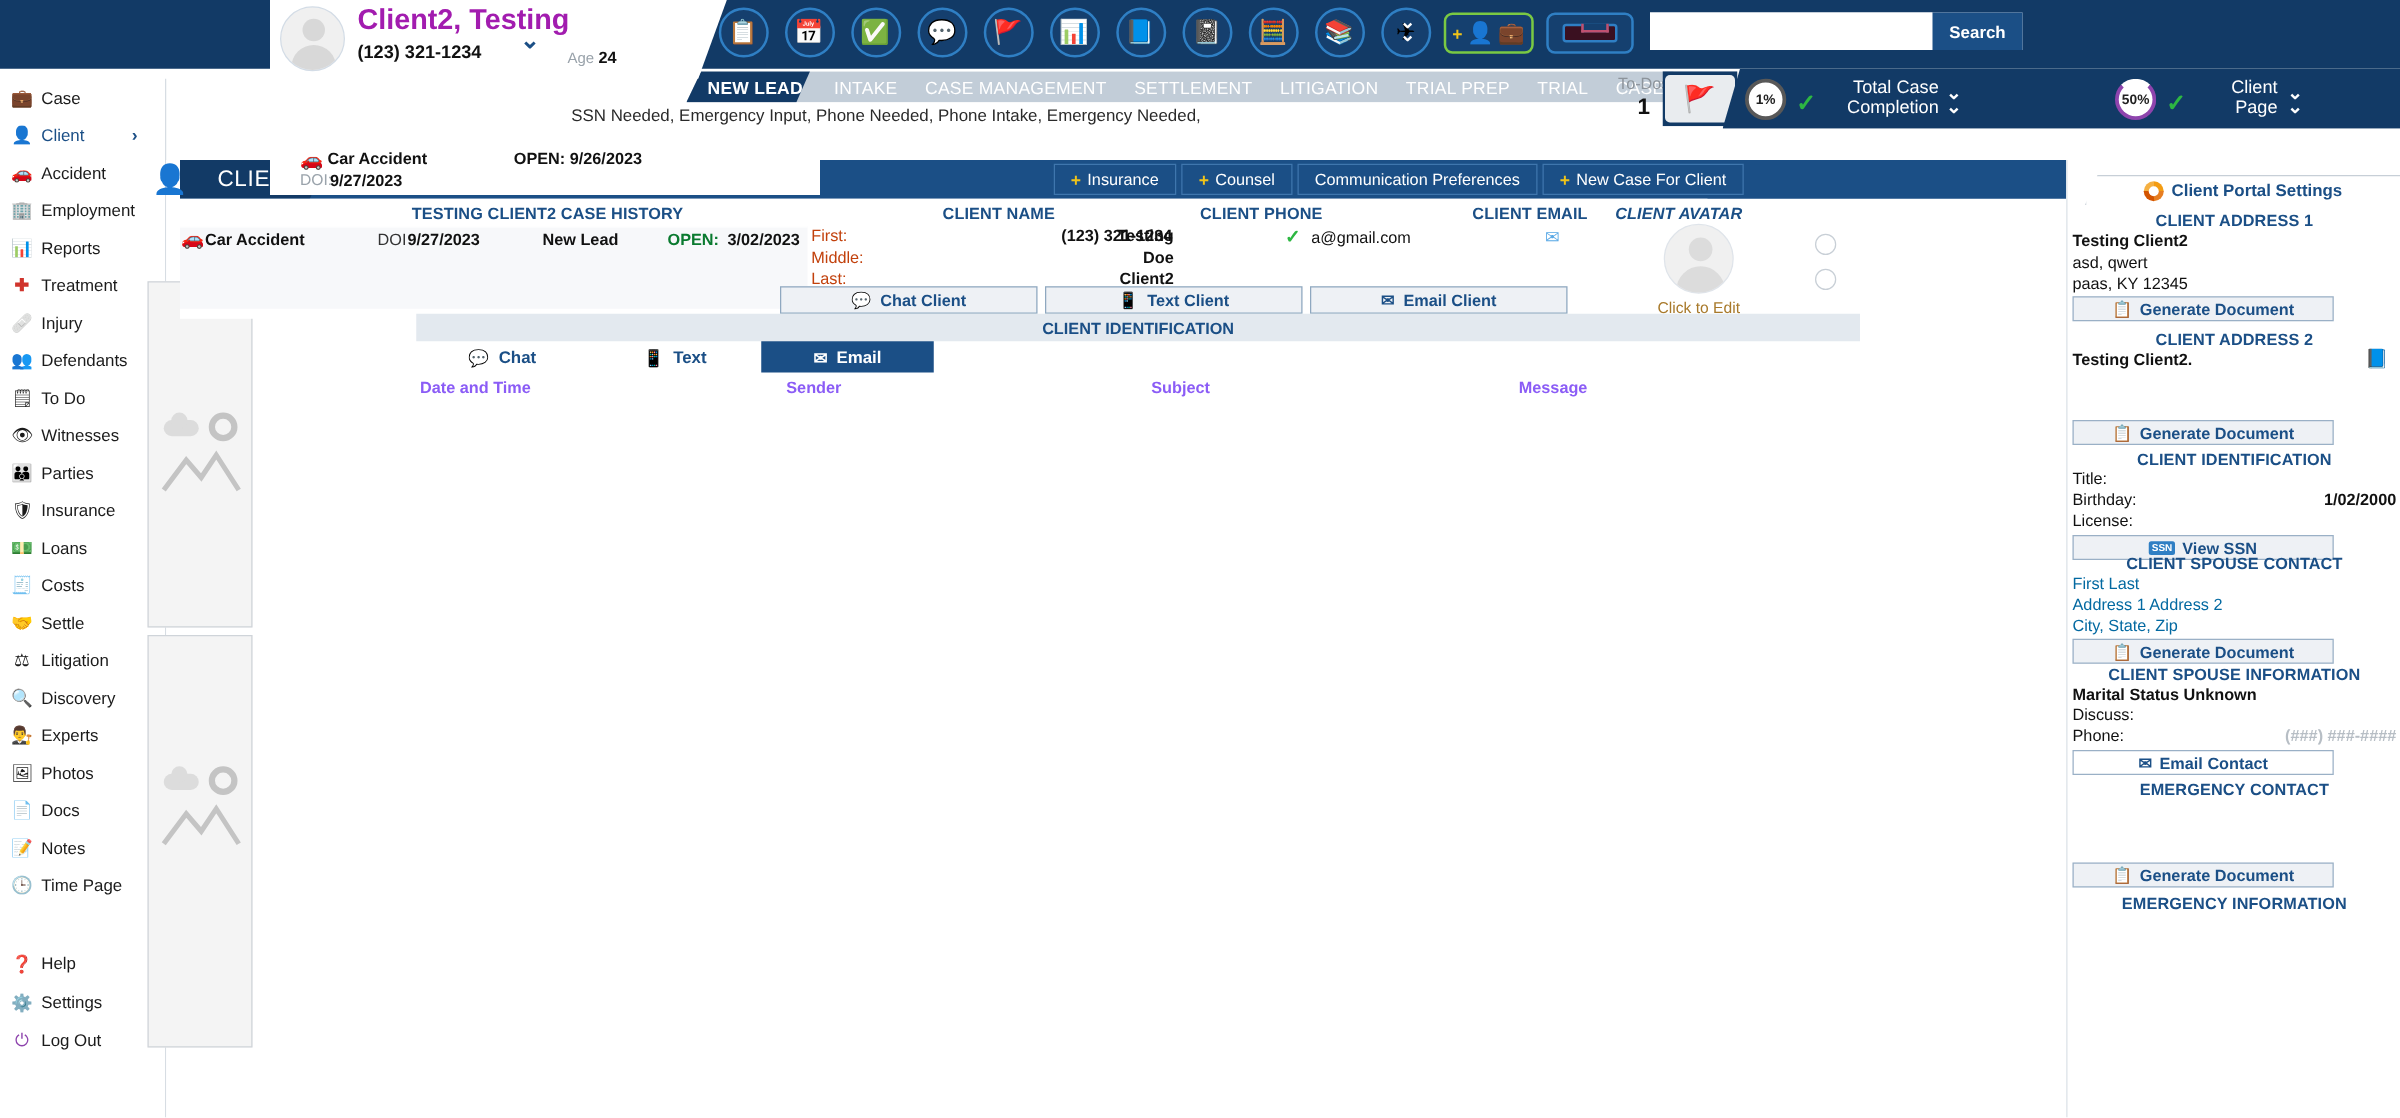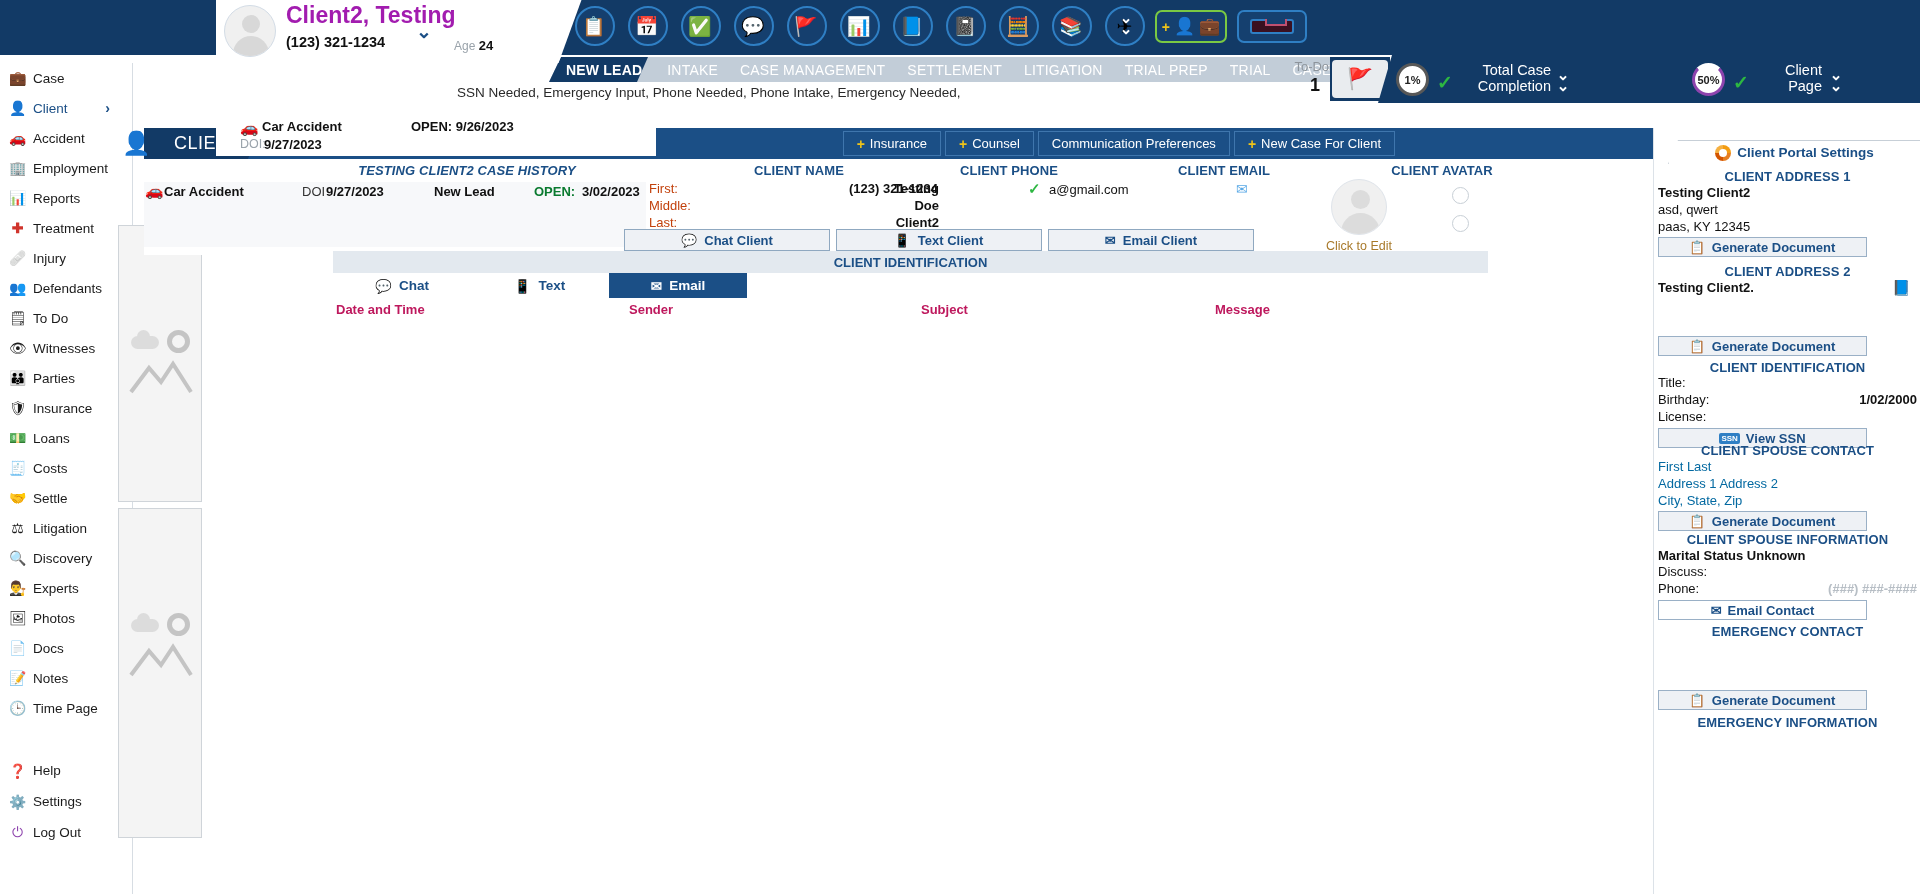--- a/index.html
+++ b/index.html
@@ -269,25 +269,25 @@
 
   
   .info-grid {
     position: absolute; left: 11px; top: 31px; width: 1222px; height: 96px;
     background: #ffffff;
   }
   .col-head {
     position: absolute; font-size: 13px; font-weight: bold; color: #1b4f86;
     letter-spacing: .1px; text-align: center;
   }
-  #h-hist { left: 163px; top: 4px; width: 320px; font-style: italic; }
+  #h-hist { left: 134px; top: 4px; width: 320px; }
   #h-name { left: 560px; top: 4px; width: 190px; }
   #h-phone { left: 770px; top: 4px; width: 190px; }
   #h-email { left: 980px; top: 4px; width: 200px; }
-  #h-avatar { left: 1203px; top: 4px; width: 190px; }
+  #h-avatar { left: 1104px; top: 4px; width: 190px; font-style: italic; }
 
   .hist-row {
     position: absolute; left: 0px; top: 22px; width: 502px; height: 66px;
     background: #f7f8fa; border-top: 1px solid #fff;
   }
   .hist-cell { position: absolute; top: 2px; font-size: 13px; color: #111; font-weight: bold; }
   #hc-type { left: 20px; }
   #hc-doi-l { left: 158px; font-weight: normal; color: #333;}
   #hc-doi { left: 182px; }
   #hc-stage { left: 290px; }
@@ -336,21 +336,21 @@
   }
   .comm-tabs { position: absolute; left: 200px; top: 145px; display: flex; }
   .comm-tab {
     width: 138px; height: 25px; display: flex; align-items: center; justify-content: center;
     gap: 7px; font-size: 13.5px; color: #1b4f86; font-weight: bold; cursor: pointer;
   }
   .comm-tab.active { background: #1b4f86; color: #ffffff; }
 
   .tbl-head {
     position: absolute; left: 200px; top: 172px; width: 1155px; height: 22px;
-    font-size: 13px; font-weight: bold; color: #be185d;
+    font-size: 13px; font-weight: bold; color: #8b5cf6;
   }
   .th { position: absolute; top: 2px; }
   #th-dt { left: 3px; }
   #th-send { left: 296px; }
   #th-subj { left: 588px; }
   #th-msg { left: 882px; }
 
   
   .ph-box {
     position: absolute; background: #f4f4f4; border: 1px solid #cfd4d9;
@@ -496,20 +496,24 @@
     <div class="pill-btn" id="addclient-btn">
       <span class="plus">+</span>
       <span>👤</span>
       <span>💼</span>
     </div>
 
     <div class="pill-btn" id="inbox-btn">
       <span class="inbox-glyph"></span>
     </div>
 
+    <div class="search-box">
+      <input class="search-input" value="" placeholder="" style="">
+      <button class="search-btn">Search</button>
+    </div>
   </div>
 
   <div class="phaserow">
 
     <div class="accident-row">
       <span class="car-ico">🚗</span>
       <span class="acc-label">Car Accident</span>
       <span class="acc-open">
         <span>OPEN:</span> <span>9/26/2023</span>
       </span>

